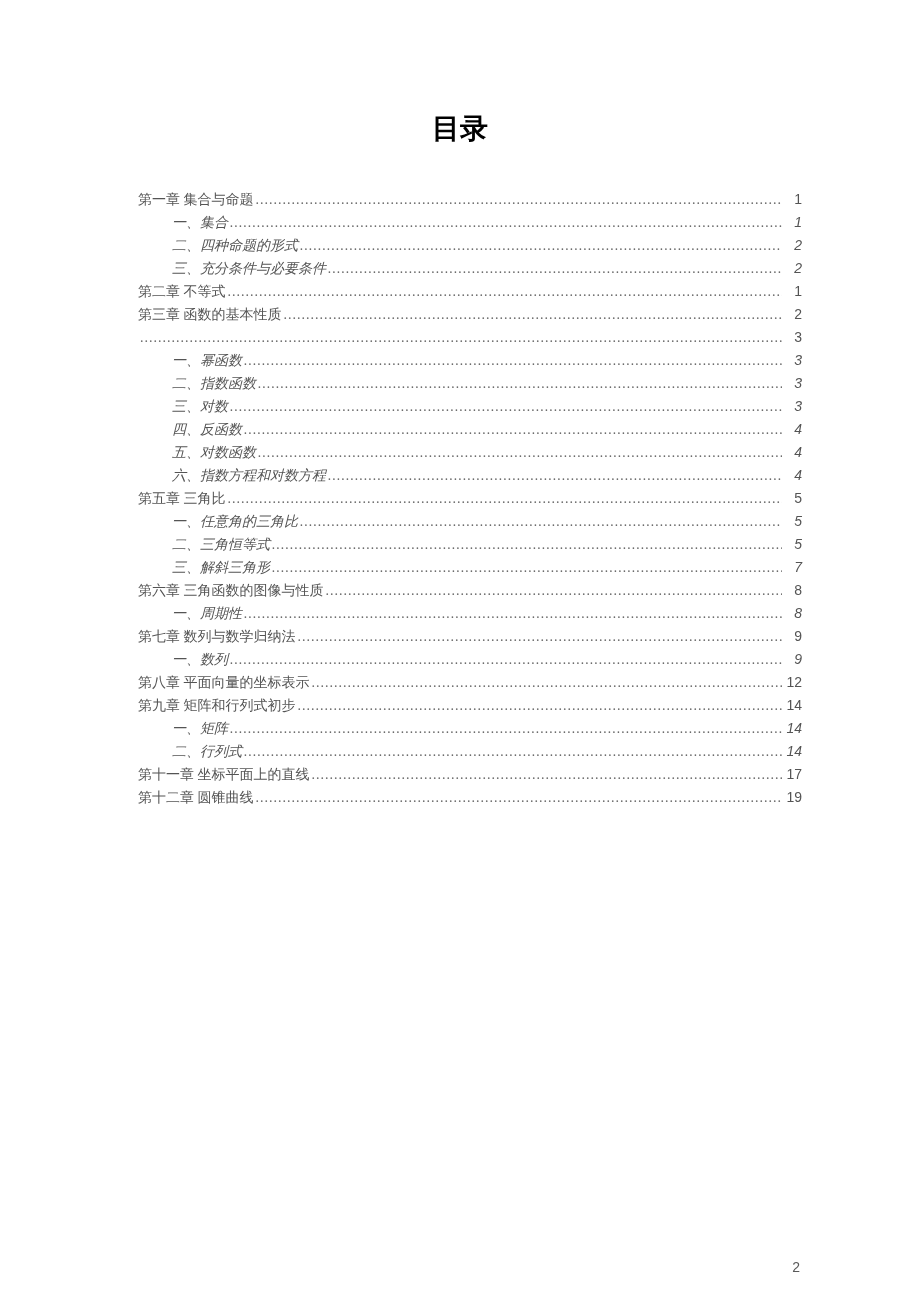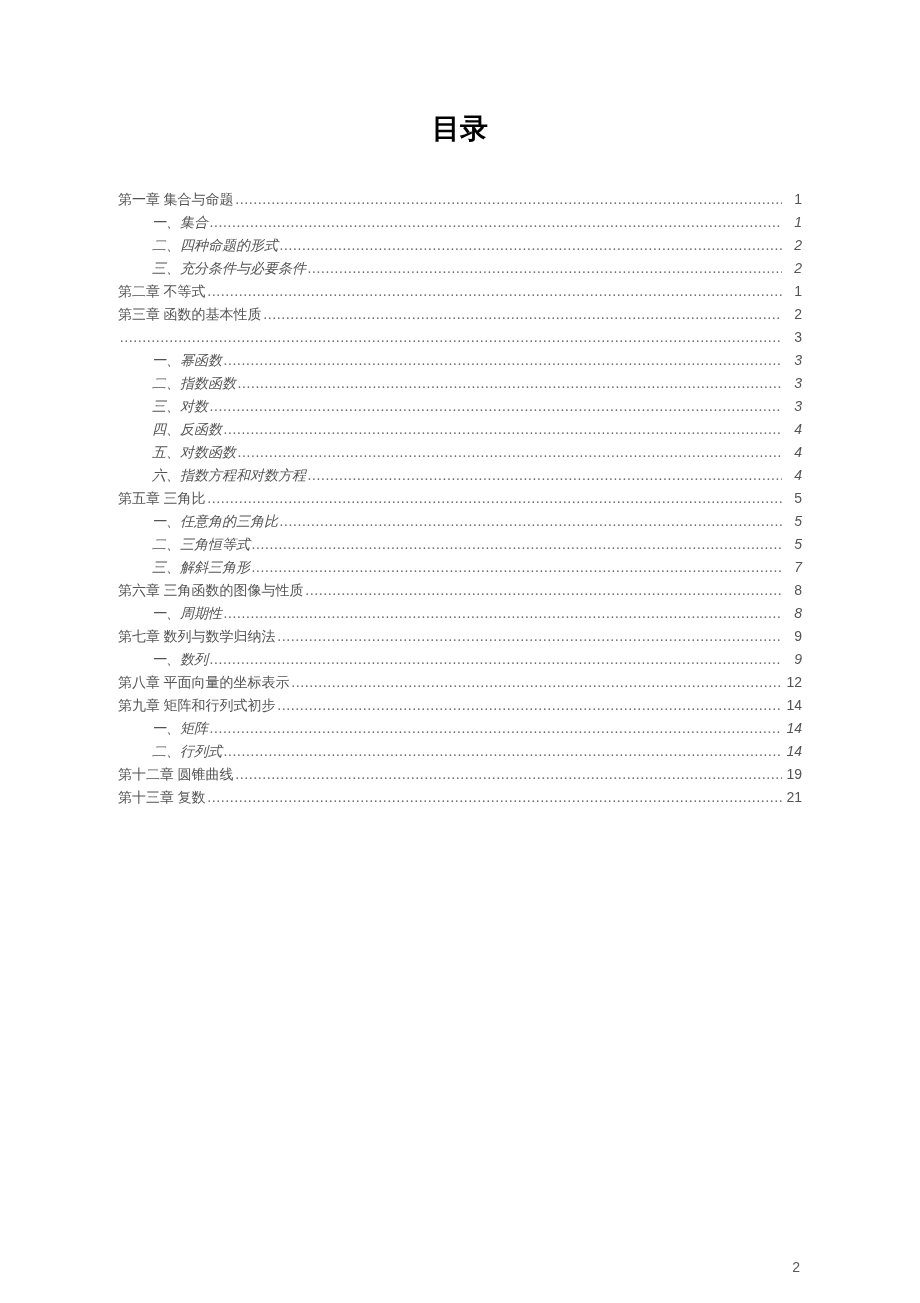--- a/index.html
+++ b/index.html
@@ -22,20 +22,21 @@
       margin-bottom: 40px;
       font-family: "SimHei", "黑体", sans-serif;
     }
     .toc-row {
       display: flex;
       align-items: baseline;
       font-size: 14px;
       color: #545454;
       line-height: 23px;
       white-space: nowrap;
+      margin-left: 20px;
     }
     .toc-label {
       flex: 0 0 auto;
     }
     .toc-dots {
       flex: 1 1 auto;
       overflow: hidden;
       margin: 0 2px;
       color: #6a6a6a;
     }
@@ -184,24 +185,24 @@
         <span class="toc-label">一、矩阵</span>
         <span class="toc-dots"></span>
         <span class="toc-page">14</span>
       </div>
       <div class="toc-row indent-1">
         <span class="toc-label">二、行列式</span>
         <span class="toc-dots"></span>
         <span class="toc-page">14</span>
       </div>
       <div class="toc-row">
+        <span class="toc-label">第十一章 坐标平面上的直线</span>
+        <span class="toc-dots"></span>
+        <span class="toc-page">17</span>
+      </div>
+      <div class="toc-row">
         <span class="toc-label">第十二章 圆锥曲线</span>
         <span class="toc-dots"></span>
         <span class="toc-page">19</span>
-      </div>
-      <div class="toc-row">
-        <span class="toc-label">第十三章 复数</span>
-        <span class="toc-dots"></span>
-        <span class="toc-page">21</span>
       </div>
     </div>
 </div>
 <div class="page-number">2</div>
 
 </body></html>

